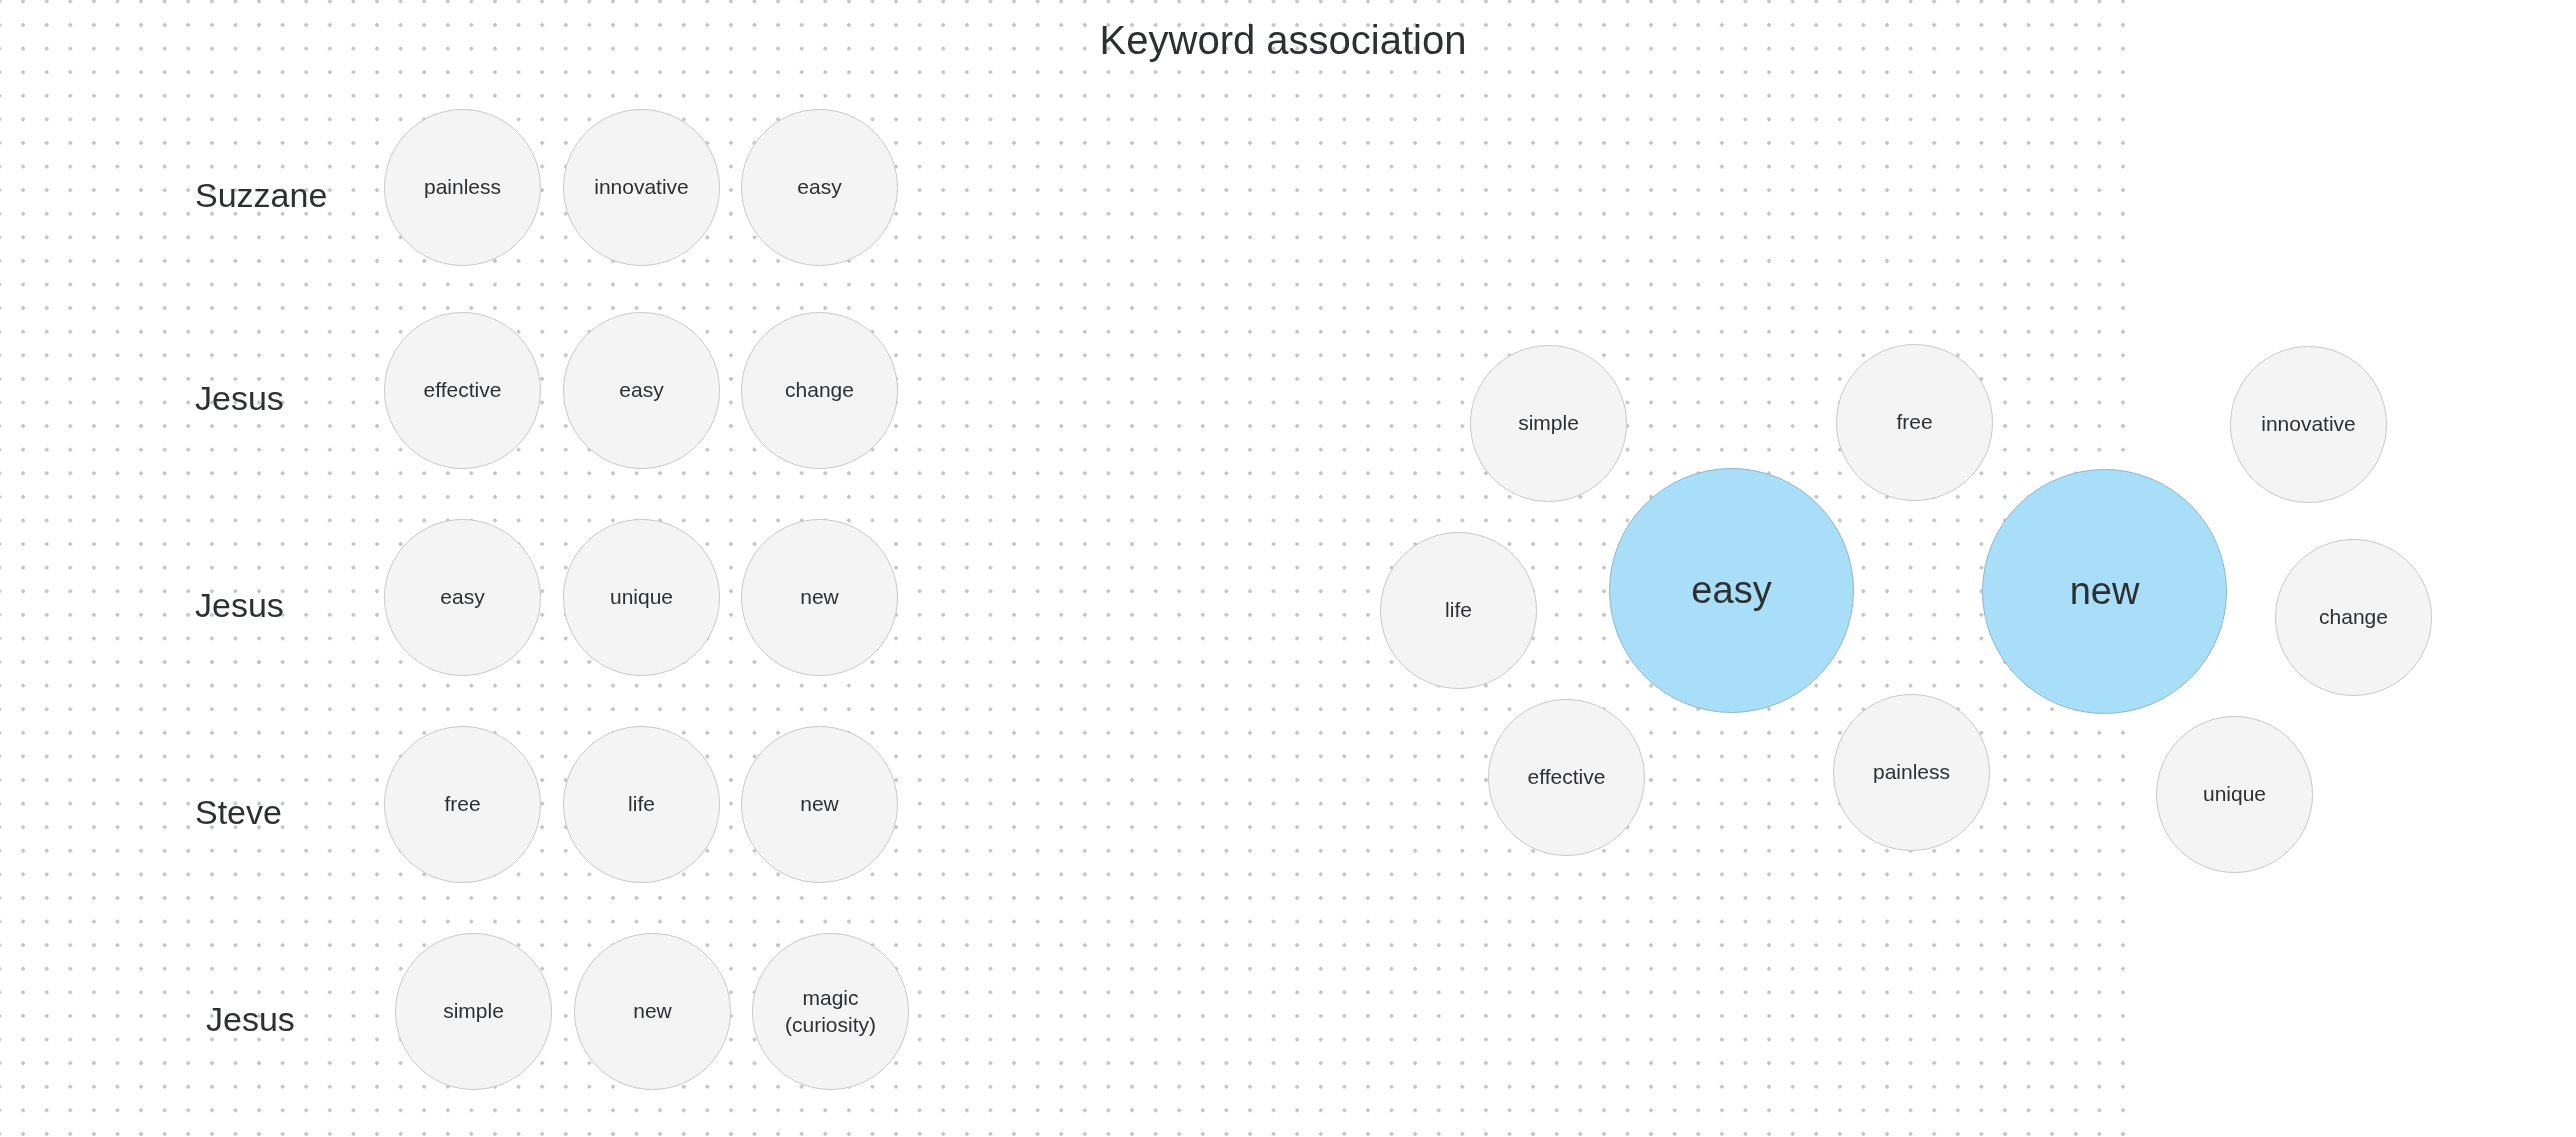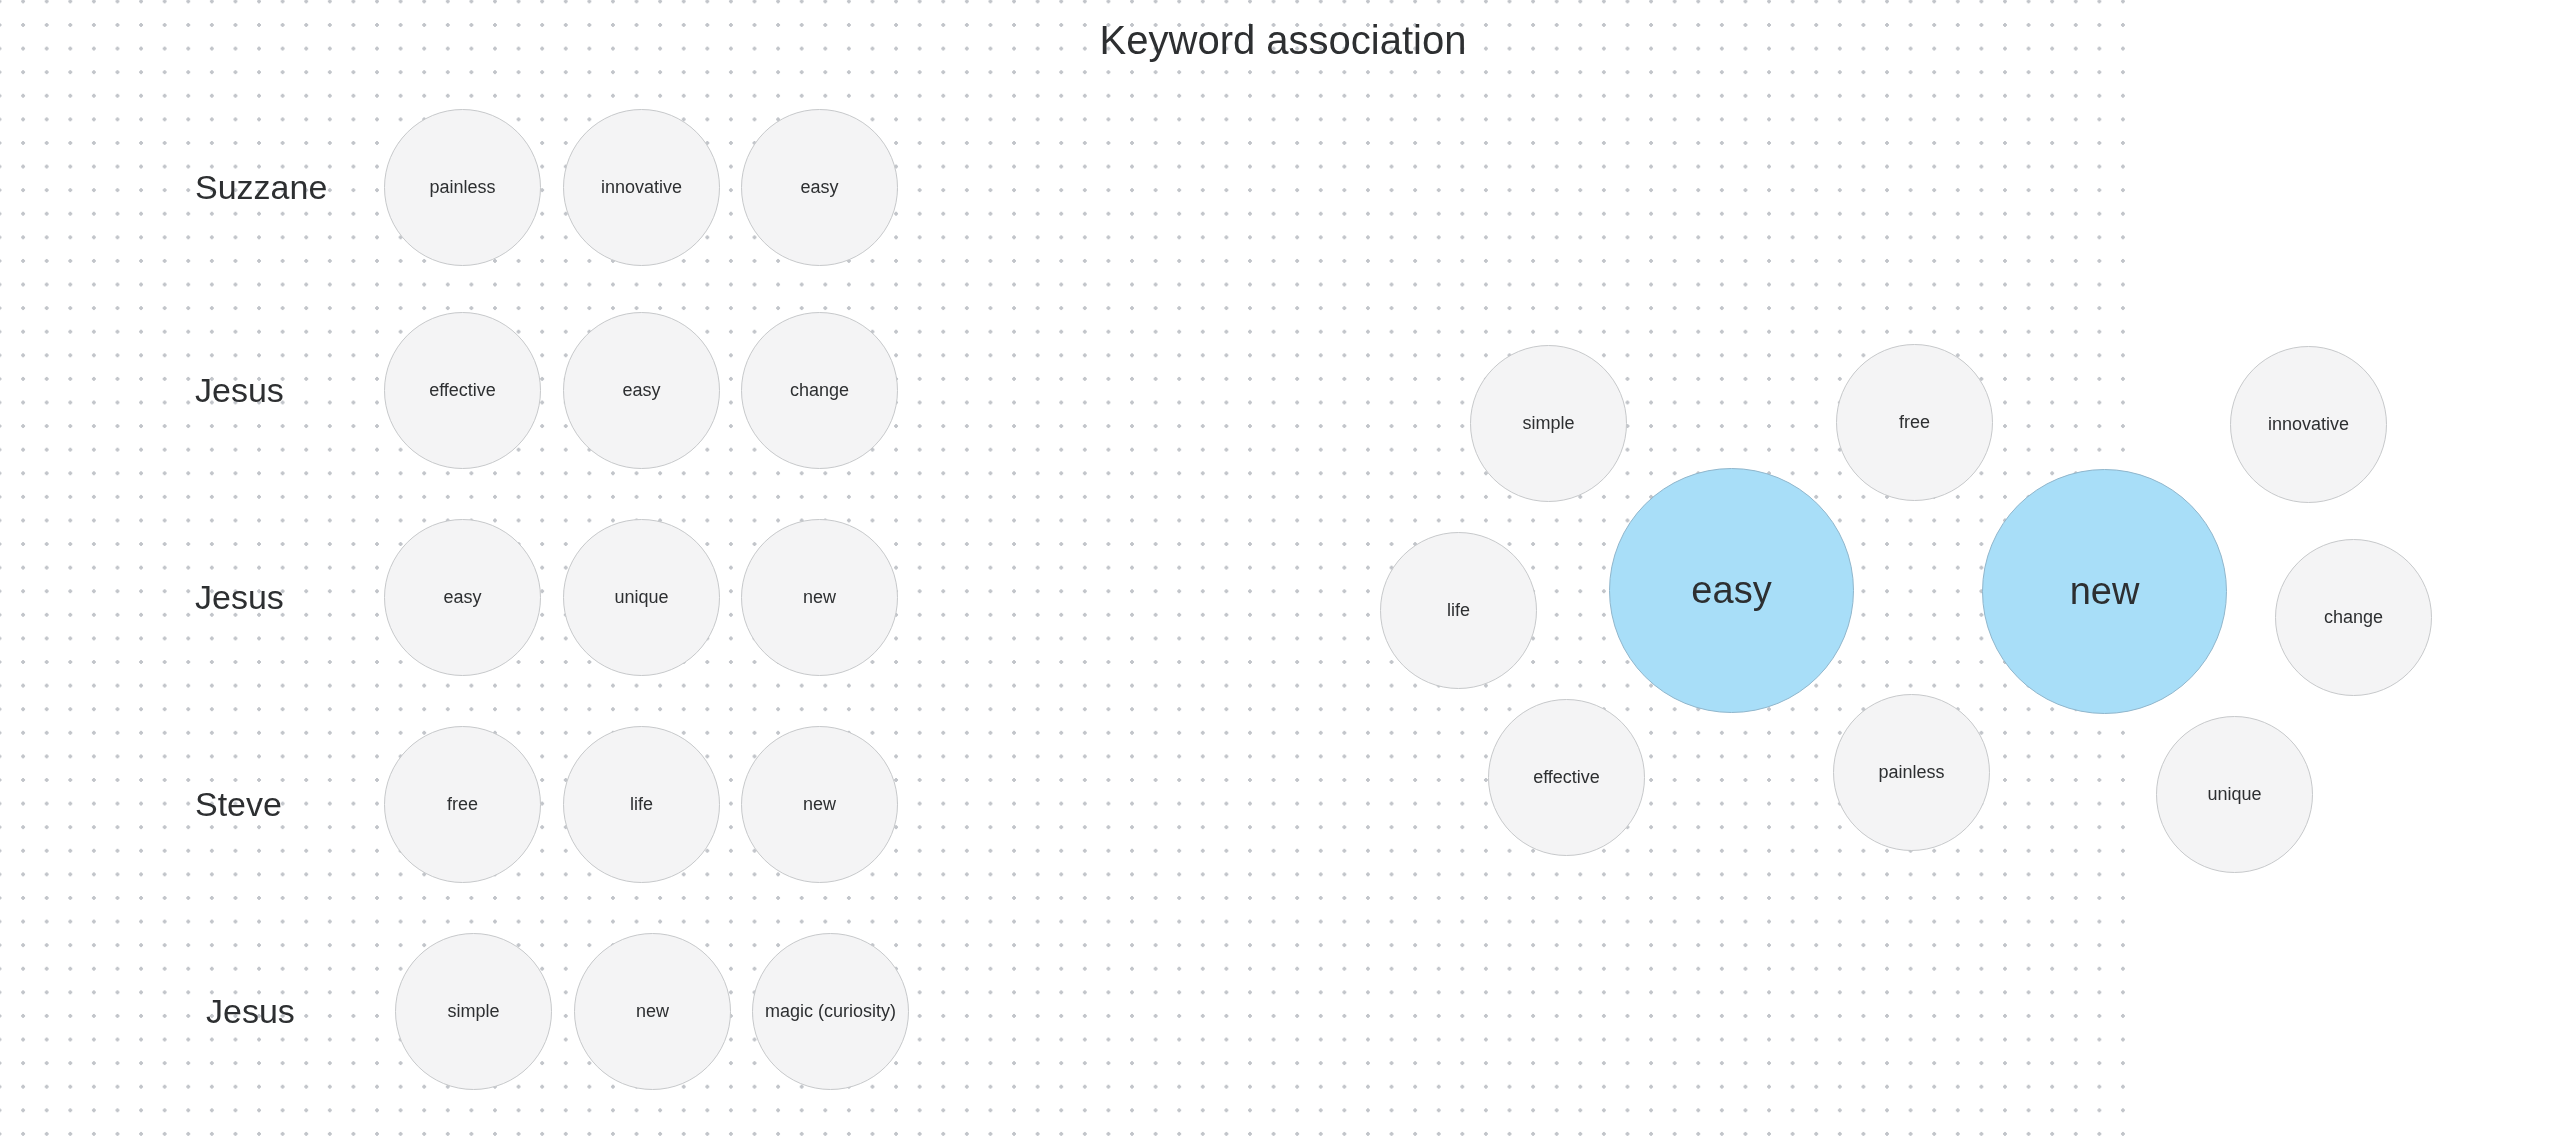--- a/index.html
+++ b/index.html
@@ -37,39 +37,39 @@
   }
   .row {
     position: absolute;
     left: 0;
     height: 157px;
     width: 944px;
   }
   .row-name {
     position: absolute;
     left: 195px;
-    top: 0;
+    top: 8px;
     height: 157px;
     display: flex;
     align-items: center;
     font-size: 34px;
     white-space: nowrap;
   }
   .bubble {
     position: absolute;
     width: 157px;
     height: 157px;
     border-radius: 50%;
     background: var(--bubble-fill);
     border: 1.4px solid var(--bubble-border);
     display: flex;
     align-items: center;
     justify-content: center;
     text-align: center;
-    font-size: 18px;
+    font-size: 21px;
     line-height: 1.25;
   }
   .bubble > span {
     display: inline-block;
     max-width: 134px;
   }
   .row .bubble { top: 0; }
   .row .b1 { left: 384px; }
   .row .b2 { left: 563px; }
   .row .b3 { left: 741px; }

